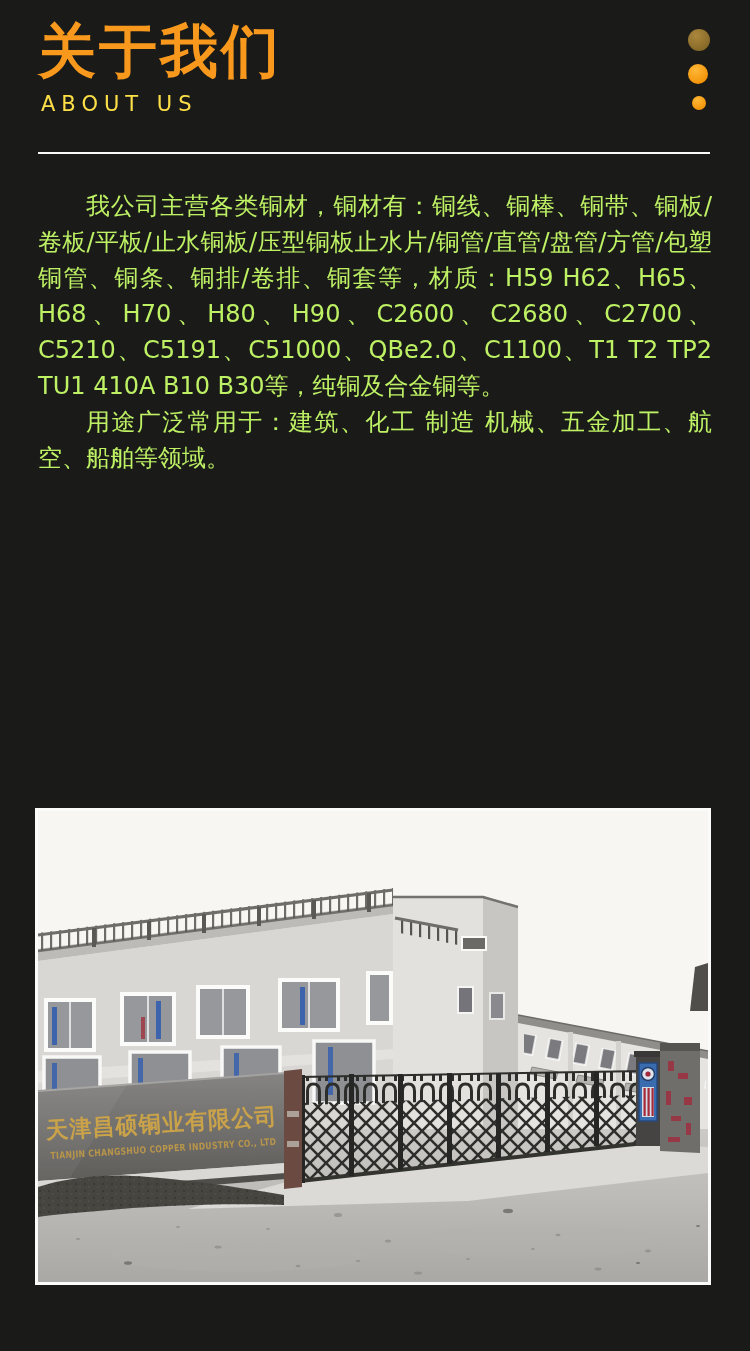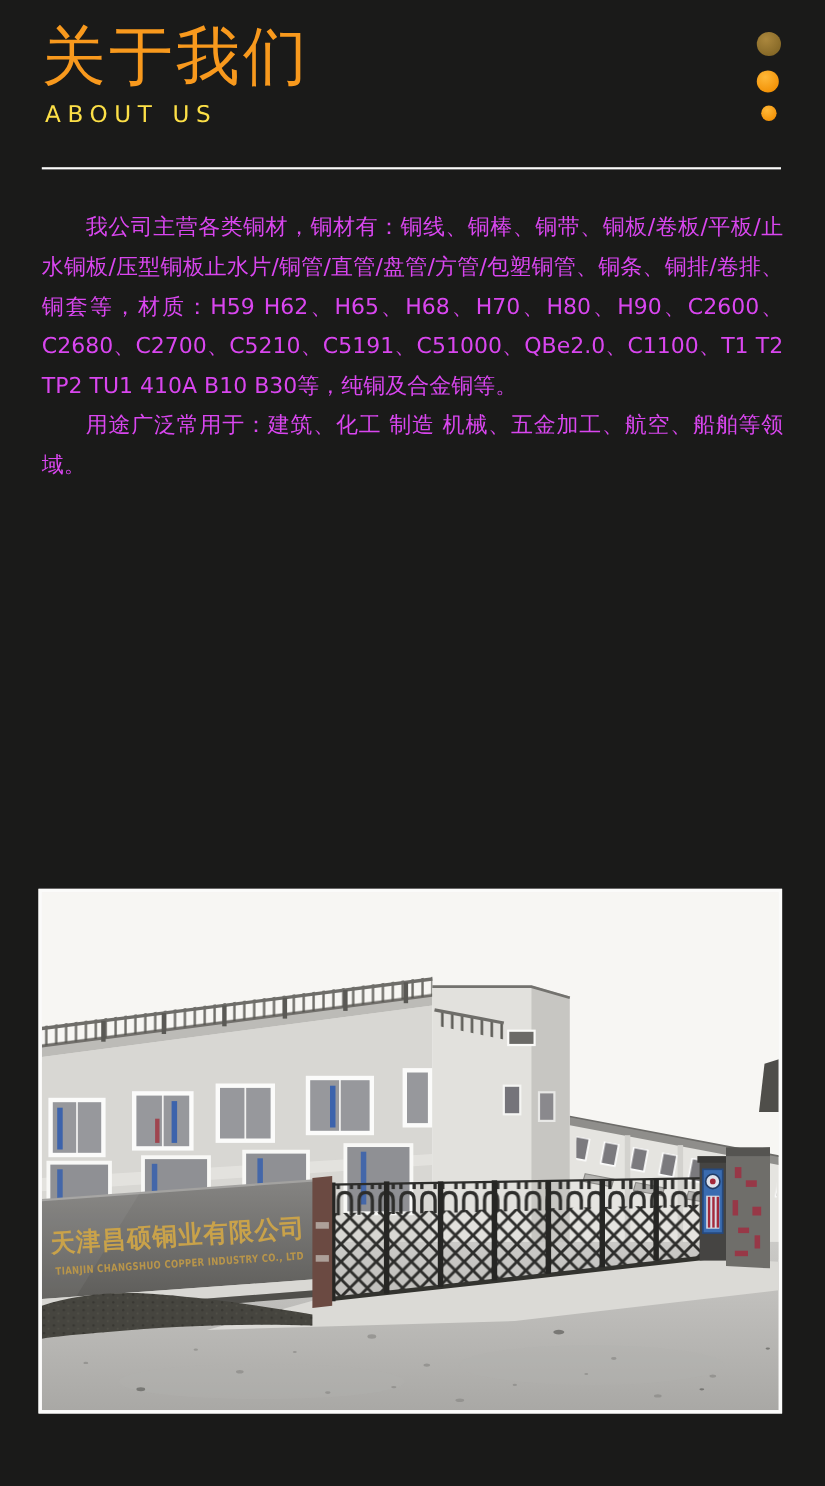--- a/index.html
+++ b/index.html
@@ -3,42 +3,42 @@
 <meta charset="utf-8">
 <style>
   html,body{margin:0;padding:0;background:#1a1a19;}
   body{
     width:750px;height:1351px;position:relative;overflow:hidden;
     font-family:"DejaVu Sans","Liberation Sans",sans-serif;
   }
   
   .page-title{
     position:absolute;left:38px;top:18px;margin:0;
-    font-size:58px;line-height:66px;font-weight:400;letter-spacing:3px;
+    font-size:58px;line-height:66px;font-weight:700;letter-spacing:3px;
     color:#f8991d;
   }
   .page-subtitle{
     position:absolute;left:41px;top:92px;
     font-size:21px;font-weight:500;letter-spacing:6px;color:#fde047;
   }
   .dot{position:absolute;border-radius:50%;}
   .dot-1{left:688px;top:29px;width:22px;height:22px;
     background:radial-gradient(circle at 38% 30%,#ab873d,#846726 78%);}
   .dot-2{left:688px;top:64px;width:20px;height:20px;
     background:radial-gradient(circle at 38% 30%,#ffb838,#f29004 80%);}
   .dot-3{left:692px;top:96px;width:14px;height:14px;
     background:radial-gradient(circle at 38% 30%,#ffb838,#f29004 80%);}
   .separator{
     position:absolute;left:38px;top:152px;width:672px;height:2px;
     background:#fafafa;
   }
   
   .about-text{
     position:absolute;left:38px;top:188px;width:674px;
-    color:#d946ef;font-size:20px;line-height:36px;text-align:justify;
+    color:#bef264;font-size:24px;line-height:36px;text-align:justify;
   }
   .about-text p{margin:0;text-indent:2em;}
   
   .factory-photo{
     position:absolute;left:35px;top:808px;margin:0;
     width:670px;height:471px;border:3px solid #fbfbfa;
     background:#f7f6f3;overflow:hidden;
   }
   .factory-photo svg{display:block;width:670px;height:471px;}
 </style>

